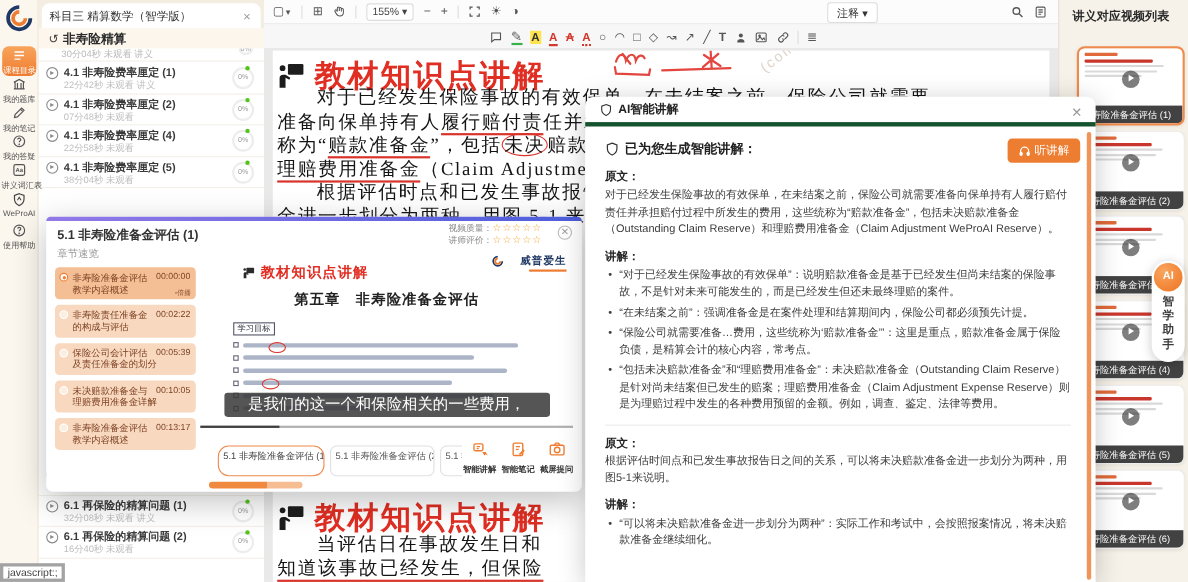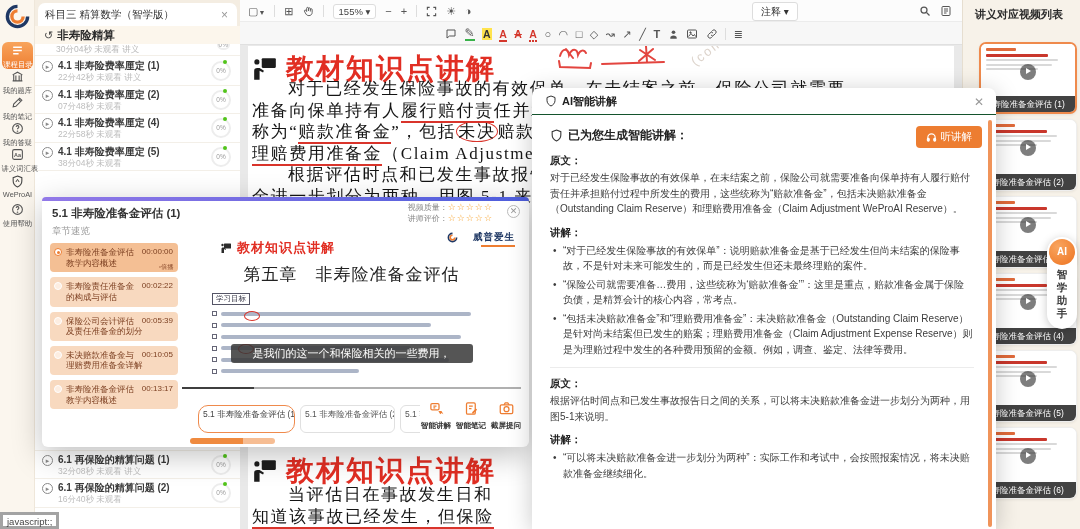--- a/index.html
+++ b/index.html
@@ -93,44 +93,44 @@
 .chip.active .cradio{border-color:#ed7d31;background:#fff}
 .chip.active .cradio:after{content:"";position:absolute;left:1.5px;top:1.5px;width:3px;height:3px;background:#ed7d31;border-radius:50%}
 .chip .ctime{float:right;font-size:8px;margin-left:3px}
 .chip .cbadge{position:absolute;right:4px;bottom:1px;font-size:7px;color:#8a4a2b;transform:scale(.9)}
 .vidarea{position:absolute;left:140px;top:26px;right:8px;height:178px;background:#fff;overflow:hidden}
 .brand{position:absolute;right:6px;top:8px;display:flex;align-items:center;gap:15px}
 .brand b{font-size:9.5px;color:#1f3864;letter-spacing:1px}
 .brand .bline{position:absolute;right:0;bottom:-3px;width:34px;height:2px;background:#ee7d31}
 .s-title{position:absolute;left:38px;top:16px;display:flex;align-items:center}
 .s-title .stx{font-size:13px;font-weight:bold;color:#e12e23;letter-spacing:1px;margin-left:5px}
-.s-sub{position:absolute;left:0;right:0;top:40px;text-align:center;font-size:17px;font-weight:normal;color:#222;letter-spacing:1px}
+.s-sub{position:absolute;left:0;right:0;top:40px;text-align:center;font-size:13px;font-weight:bold;color:#222;letter-spacing:1px}
 .s-obj{position:absolute;left:30px;top:70px;font-size:7.5px;color:#334;border:1px solid #556;padding:0 3px}
 .obj-line{position:absolute;left:30px;height:5px;display:flex;align-items:center;gap:4px}
 .obj-line .cb{width:5px;height:5px;border:1px solid #667}
 .obj-line .bar{height:4px;border-radius:2px;background:rgba(70,90,130,.45)}
 .redoval{position:absolute;border:1.5px solid #d9342b;border-radius:50%}
-.caption{position:absolute;left:50%;transform:translateX(-50%);bottom:38px;background:rgba(55,55,55,.85);
-  color:#fff;font-size:11px;padding:2px 22px;border-radius:3px;white-space:nowrap}
+.caption{position:absolute;left:50%;transform:translateX(-50%);bottom:22px;background:rgba(55,55,55,.85);
+  color:#fff;font-size:14px;padding:2px 22px;border-radius:3px;white-space:nowrap}
 .vtrack{position:absolute;left:0;right:0;bottom:12px;height:2.5px;background:#b0b0b0}
 .vplayed{position:absolute;left:0;bottom:12px;height:2.5px;width:72px;background:#3f3f3f}
 .pcard{position:absolute;top:208px;height:28px;border:1px solid #e0e0e0;border-radius:6px;background:#fff;
   font-size:8.5px;color:#555;padding:3px 4px;overflow:hidden;white-space:nowrap;cursor:pointer}
 .pcard.active{border:1.5px solid #ef8a4c;border-radius:10px;color:#444}
 .pactions{position:absolute;left:378px;top:204px;width:102px;height:40px;background:#fff;display:flex;gap:3px;z-index:2}
 .pact{width:32px;text-align:center;cursor:pointer}
 .pact svg{width:15px;height:15px}
 .pact .plb{font-size:8px;font-weight:bold;color:#333;white-space:nowrap;transform:scale(.95)}
 .pbar{position:absolute;left:148px;top:241px;width:85px;height:6px;border-radius:3px;
   background:linear-gradient(90deg,#ef8a3f 0 62%,#f6bd93 62%)}
 
 
 .ai{position:absolute;left:532px;top:88px;width:464px;height:441px;background:#fff;border-radius:8px 8px 0 0;
   box-shadow:0 4px 24px rgba(0,0,0,.22);z-index:30}
-.ai-head{position:absolute;left:0;top:0;right:0;height:27px;border-bottom:1px solid #14532d;display:flex;align-items:center}
+.ai-head{position:absolute;left:0;top:0;right:0;height:27px;border-bottom:4px solid #14532d;display:flex;align-items:center}
 .ai-head .aht{font-size:11px;font-weight:bold;color:#222;margin-left:5px}
 .ai-head svg{margin-left:13px}
 .ai-x{position:absolute;right:12px;top:7px;font-size:12px;color:#999;cursor:pointer}
 .ai-body{position:absolute;left:18px;right:22px;top:27px;bottom:0;overflow:hidden;padding-top:12px}
 .gen-row{display:flex;align-items:center;margin-bottom:10px}
 .gen-row b{font-size:12px;color:#222;margin-left:5px}
 .listen{position:absolute;right:14px;top:38px;background:#ed7d31;color:#fff;font-size:10.5px;border:none;
   border-radius:4px;padding:4px 10px;display:flex;align-items:center;gap:4px;cursor:pointer}
 .ai-sec-label{font-size:10.5px;font-weight:bold;color:#222;margin:9px 0 2px}
 .ai-p{font-size:10px;color:#3c3c3c;line-height:1.55}
@@ -591,20 +591,21 @@
           <path d="M12 2l8 3v6c0 5-3.5 9-8 11-4.5-2-8-6-8-11V5z"></path>
         </svg>
         <b>已为您生成智能讲解：</b>
       </div>
       <div id="ai-sections">
           <div class="ai-sec-label">原文：</div>
           <p class="ai-p">对于已经发生保险事故的有效保单，在未结案之前，保险公司就需要准备向保单持有人履行赔付责任并承担赔付过程中所发生的费用，这些统称为“赔款准备金”，包括未决赔款准备金（Outstanding Claim Reserve）和理赔费用准备金（Claim Adjustment WeProAI Reserve）。</p>
           <div class="ai-sec-label">讲解：</div>
           <ul class="ai-ul">
             <li>“对于已经发生保险事故的有效保单”：说明赔款准备金是基于已经发生但尚未结案的保险事故，不是针对未来可能发生的，而是已经发生但还未最终理赔的案件。</li>
+            <li>“在未结案之前”：强调准备金是在案件处理和结算期间内，保险公司都必须预先计提。</li>
             <li>“保险公司就需要准备…费用，这些统称为‘赔款准备金’”：这里是重点，赔款准备金属于保险负债，是精算会计的核心内容，常考点。</li>
             <li>“包括未决赔款准备金”和“理赔费用准备金”：未决赔款准备金（Outstanding Claim Reserve）是针对尚未结案但已发生的赔案；理赔费用准备金（Claim Adjustment Expense Reserve）则是为理赔过程中发生的各种费用预留的金额。例如，调查、鉴定、法律等费用。</li>
           </ul>
           <div class="ai-hr"></div>
           <div class="ai-sec-label">原文：</div>
           <p class="ai-p">根据评估时间点和已发生事故报告日之间的关系，可以将未决赔款准备金进一步划分为两种，用图5-1来说明。</p>
           <div class="ai-sec-label">讲解：</div>
           <ul class="ai-ul">
             <li>“可以将未决赔款准备金进一步划分为两种”：实际工作和考试中，会按照报案情况，将未决赔款准备金继续细化。</li>
           </ul>

